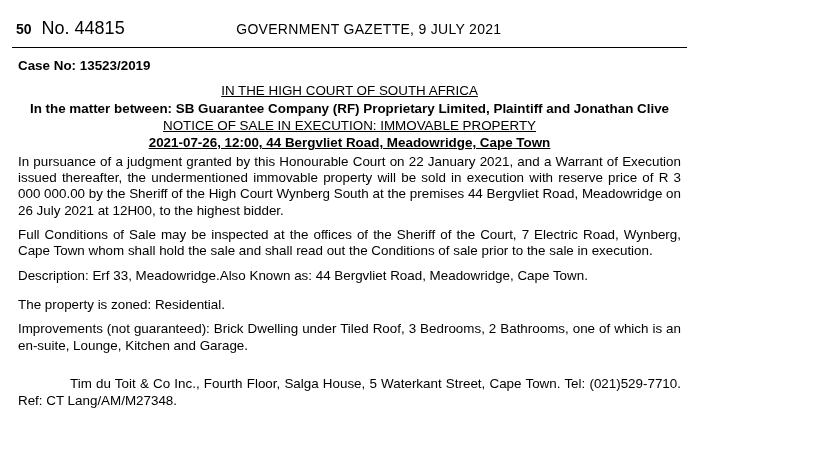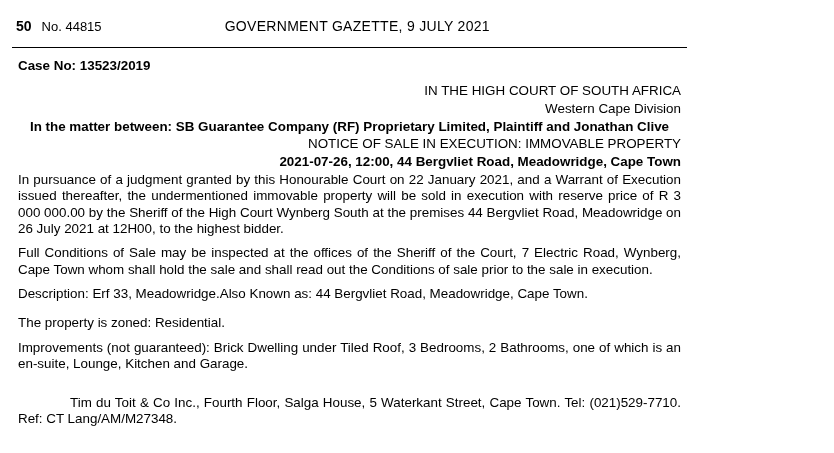--- a/index.html
+++ b/index.html
@@ -32,21 +32,21 @@
     display: flex;
     align-items: baseline;
     white-space: nowrap;
   }
   .page-number {
     font-weight: bold;
     font-size: 14px;
     margin-right: 10px;
   }
   .issue-number {
-    font-size: 13px;
+    font-size: 18px;
   }
   .header-center {
     flex: 1;
     text-align: center;
     font-size: 14px;
     letter-spacing: 0.3px;
     white-space: nowrap;
     padding-right: 70px;
   }
   .header-rule {
@@ -61,21 +61,22 @@
     font-size: 13.4px;
     line-height: 1.22;
   }
   .case-no {
     text-align: left;
     font-weight: bold;
     font-size: 13.4px;
     margin-bottom: 9px;
   }
   .ctr {
-    text-align: right;
+    text-align: center;
+    text-decoration: underline;
   }
   .court-line {
     margin-bottom: 1px;
   }
   .division-line {
     margin-bottom: 2px;
   }
   .matter-block {
     text-align: center;
     font-weight: bold;
@@ -121,21 +122,20 @@
     </div>
     <div class="header-center">GOVERNMENT GAZETTE, 9 JULY 2021</div>
   </div>
   <hr class="header-rule">
 
   <div class="content">
 
     <div class="case-no">Case No: 13523/2019</div>
 
     <div class="ctr court-line">IN THE HIGH COURT OF SOUTH AFRICA</div>
-    <div class="ctr division-line">Western Cape Division</div>
 
     <div class="matter-block">
       <div>In the matter between: SB Guarantee Company (RF) Proprietary Limited, Plaintiff and Jonathan Clive</div>
     </div>
 
     <div class="ctr notice-line">NOTICE OF SALE IN EXECUTION: IMMOVABLE PROPERTY</div>
     <div class="ctr datetime-line">2021-07-26, 12:00, 44 Bergvliet Road, Meadowridge, Cape Town</div>
 
     <p class="para">In pursuance of a judgment granted by this Honourable Court on 22 January 2021, and a Warrant of Execution issued thereafter, the undermentioned immovable property will be sold in execution with reserve price of R 3 000 000.00 by the Sheriff of the High Court Wynberg South at the premises 44 Bergvliet Road, Meadowridge on 26 July 2021 at 12H00, to the highest bidder.</p>
     <p class="para">Full Conditions of Sale may be inspected at the offices of the Sheriff of the Court, 7 Electric Road, Wynberg, Cape Town whom shall hold the sale and shall read out the Conditions of sale prior to the sale in execution.</p>

